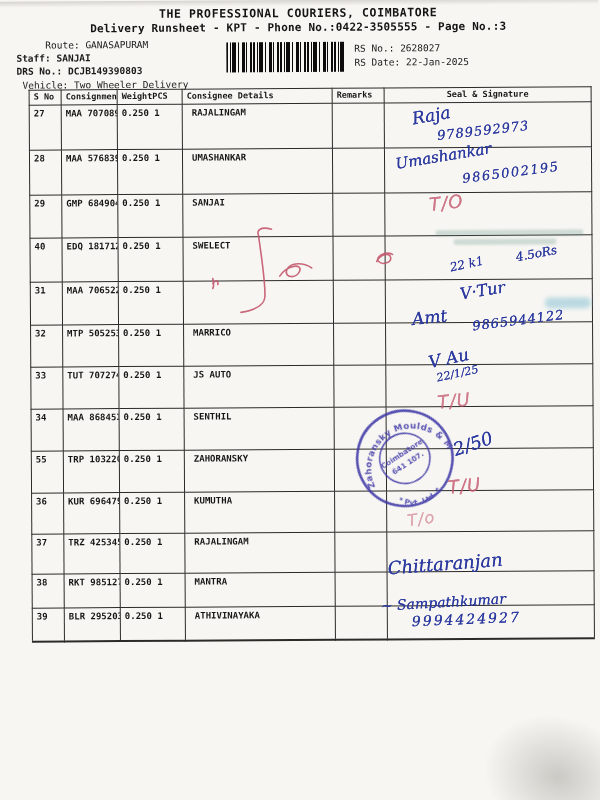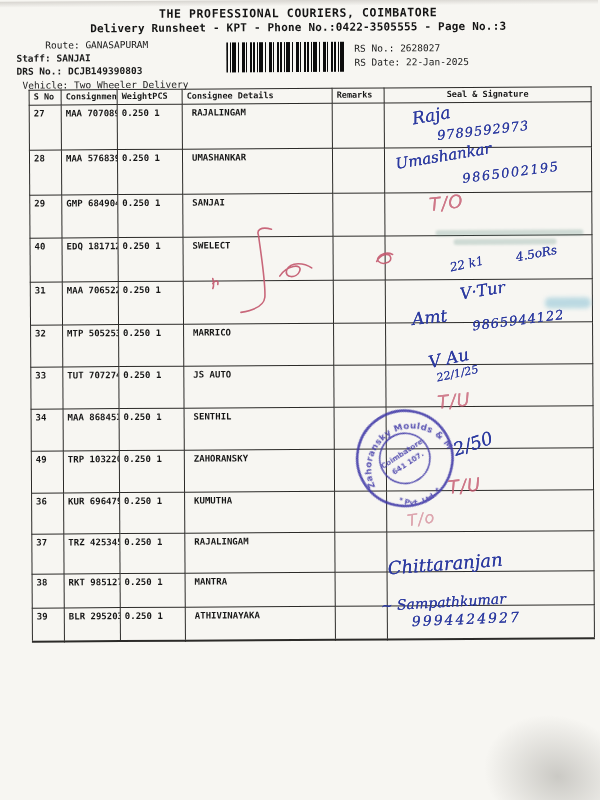--- a/index.html
+++ b/index.html
@@ -227,21 +227,21 @@
               <span class="wpcs-flex">
                 <span>0.250</span>
                 <span>1</span>
               </span>
             </td>
             <td class="td-consignee">SENTHIL</td>
             <td></td>
             <td></td>
           </tr>
       <tr>
-            <td>49</td>
+            <td>55</td>
             <td>TRP 1032207</td>
             <td>
               <span class="wpcs-flex">
                 <span>0.250</span>
                 <span>1</span>
               </span>
             </td>
             <td class="td-consignee">ZAHORANSKY</td>
             <td></td>
             <td></td>

